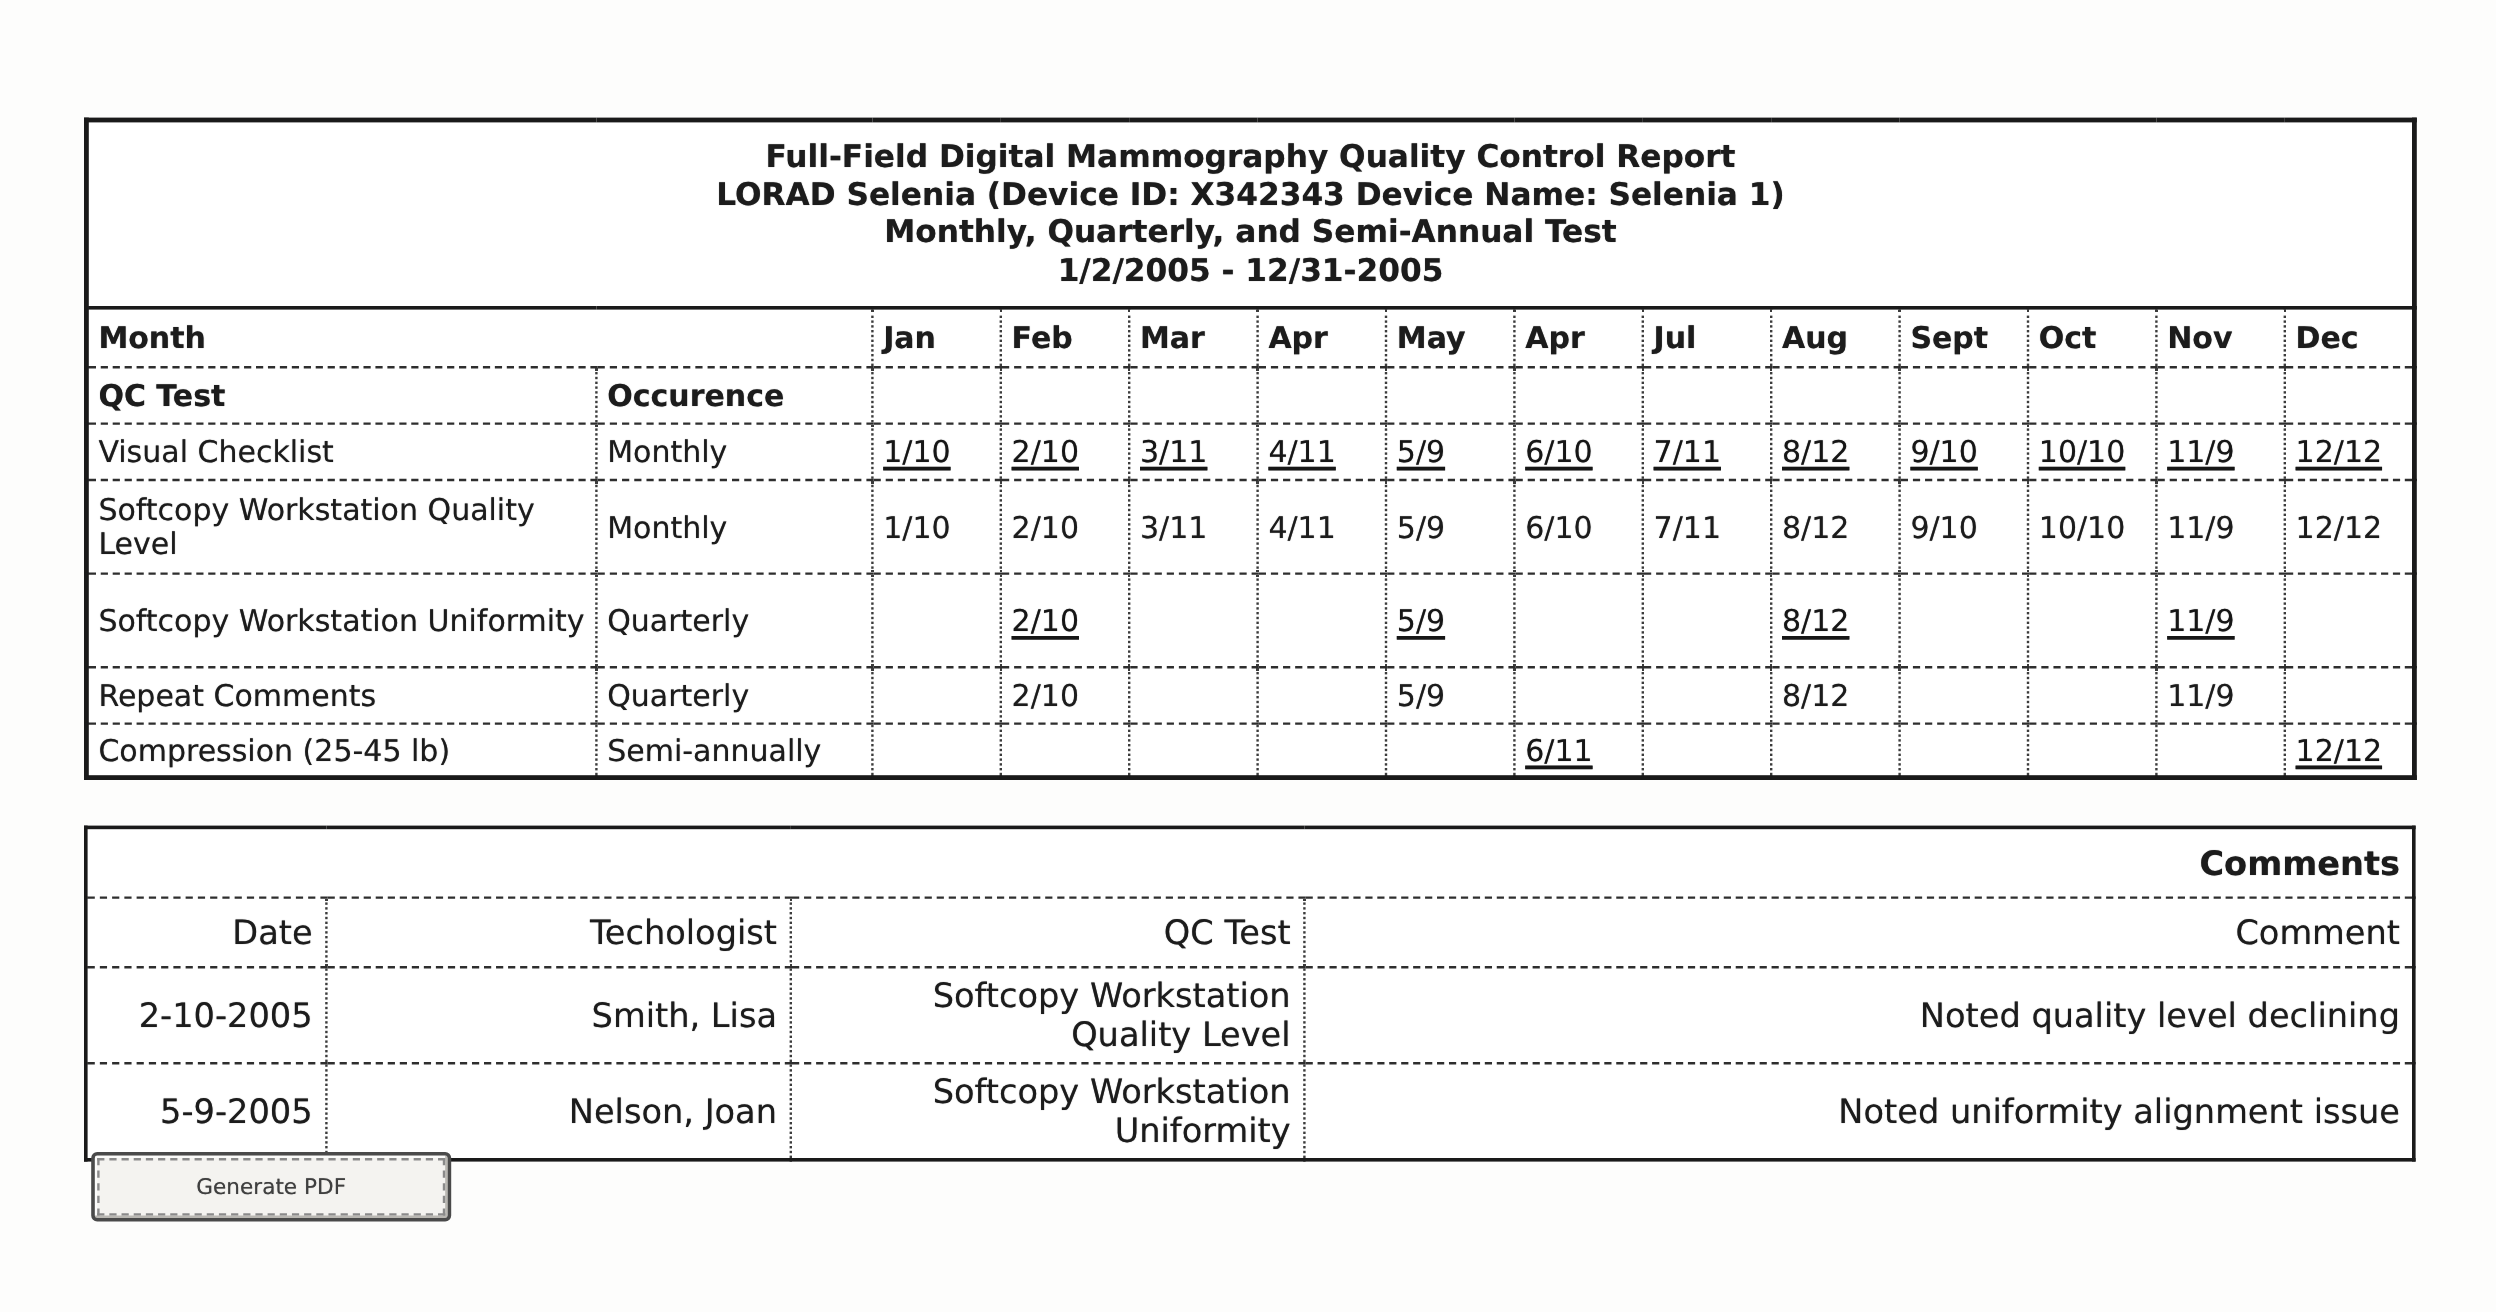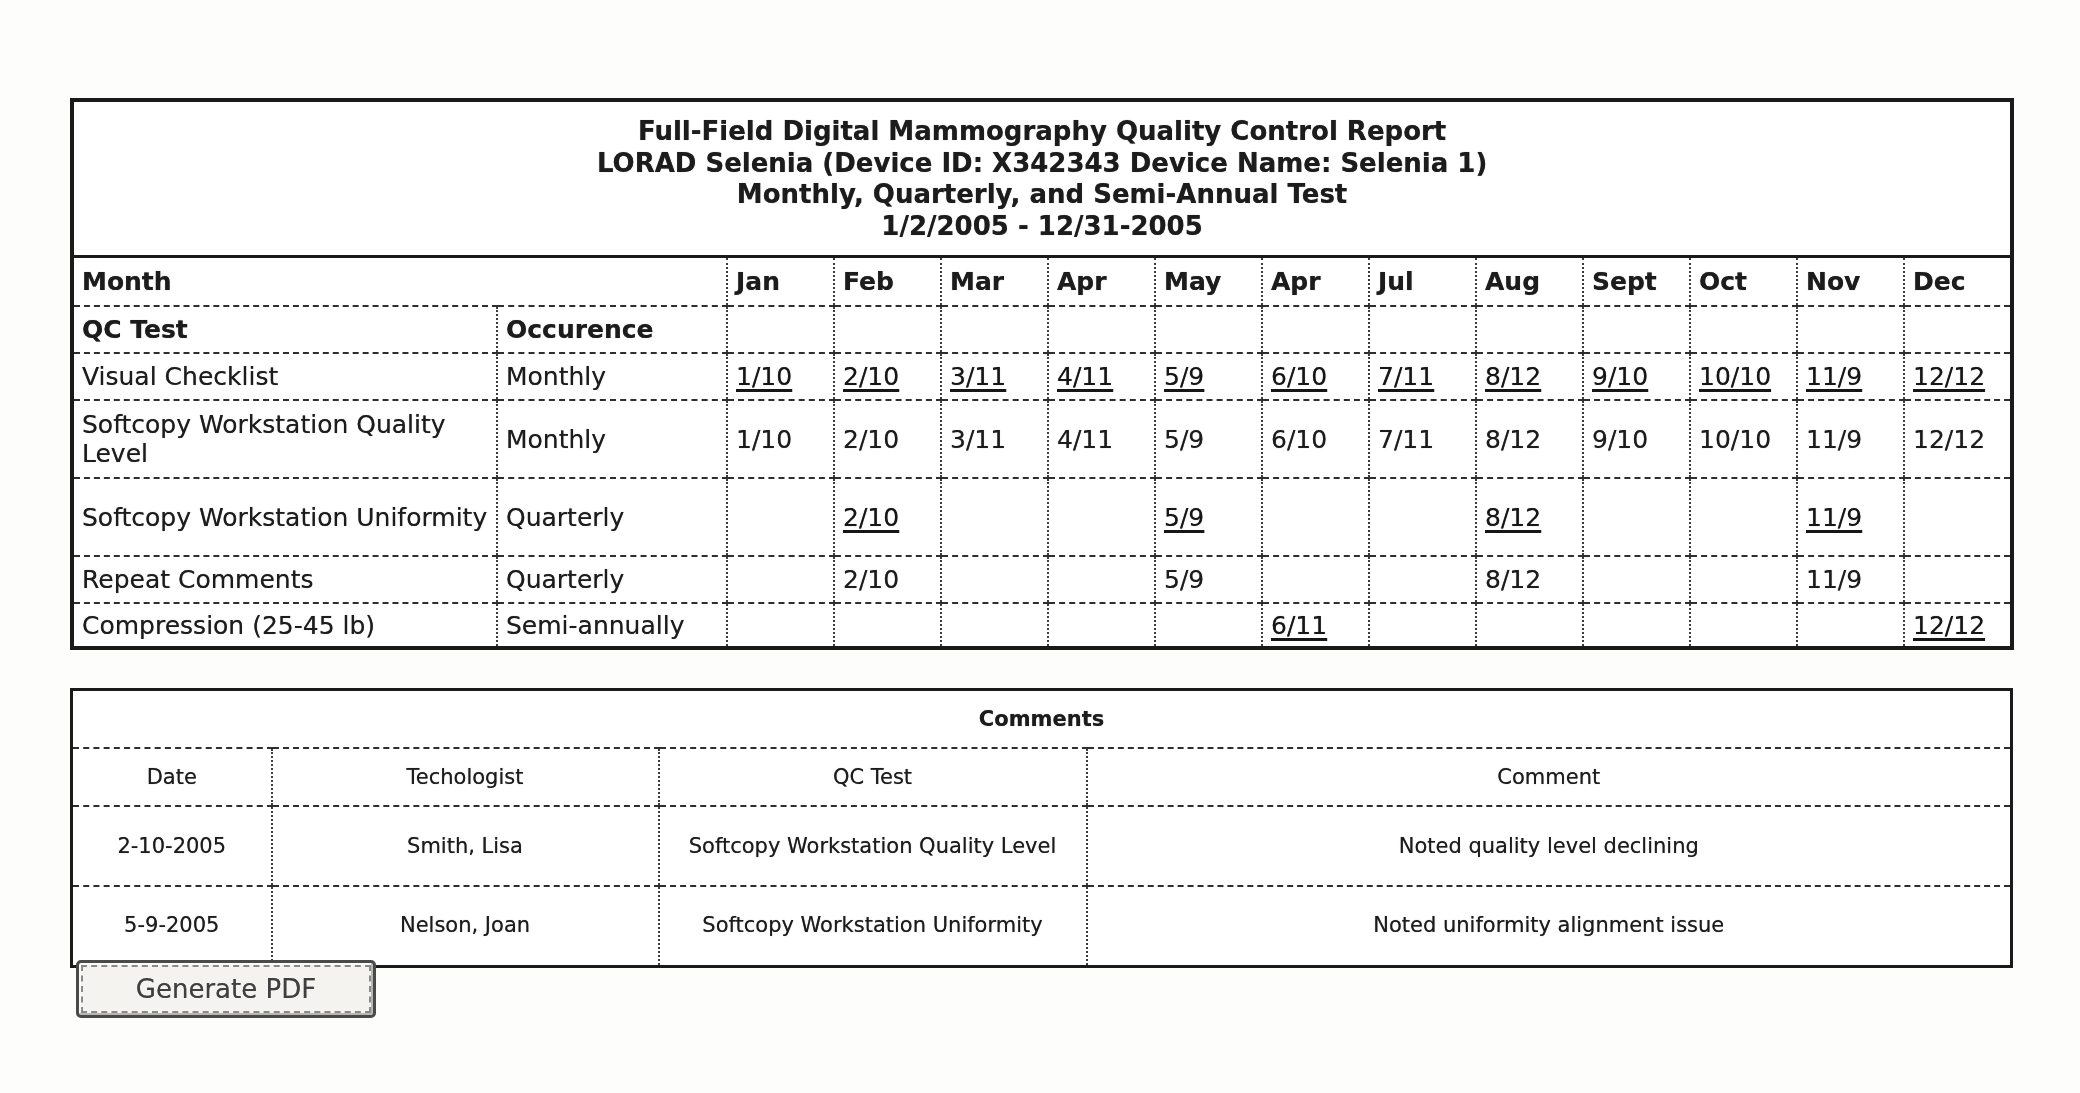--- a/index.html
+++ b/index.html
@@ -45,40 +45,40 @@
     cursor:pointer;
   }
   .val-plain { text-decoration:none; }
 
   
   #comments-table { left:70px; top:688px; width:1940px; border:3px solid #1a1a1a; }
   #comments-table th, #comments-table td {
     border-left:2px dotted #3c3c3c;
     border-top:2px dashed #2e2e2e;
     padding:6px 10px;
-    font-size:21px;
-    text-align:center;
+    font-size:28px;
+    text-align:right;
     vertical-align:middle;
   }
   #comments-table .comments-title-cell { font-weight:700; border-left:none; border-top:none; height:44px; }
   #comments-table .c-head th { font-weight:400; height:44px; }
   #comments-body tr { height:80px; }
   #comments-body td { line-height:1.18; }
 
   
   #generate-pdf-btn {
     position:absolute; left:76px; top:960px;
     width:300px; height:58px;
     background:#f4f3f0;
     border:3px solid #4a4a4a;
     border-radius:5px;
     outline:2px dashed #8a8a8a;
     outline-offset:-7px;
     font-family:"DejaVu Sans", sans-serif;
-    font-size:26px;
+    font-size:18px;
     color:#3f3f3f;
     text-shadow:0 0 .6px rgba(40,40,40,.6);
     box-shadow:inset -2px -2px 0 #b9b7b2, inset 2px 2px 0 #fbfbfa;
     cursor:pointer;
   }
 </style>
 </head>
 <body>
 
 <table id="schedule-table">

